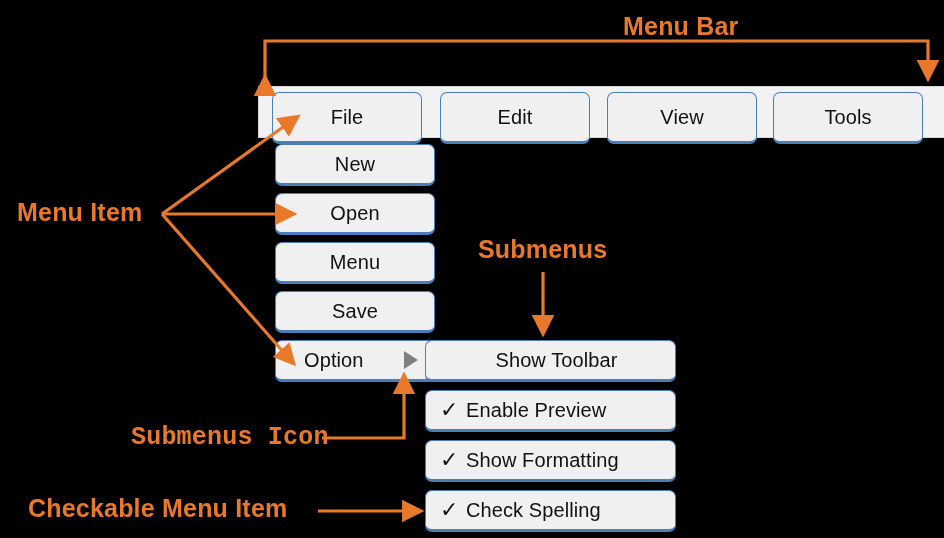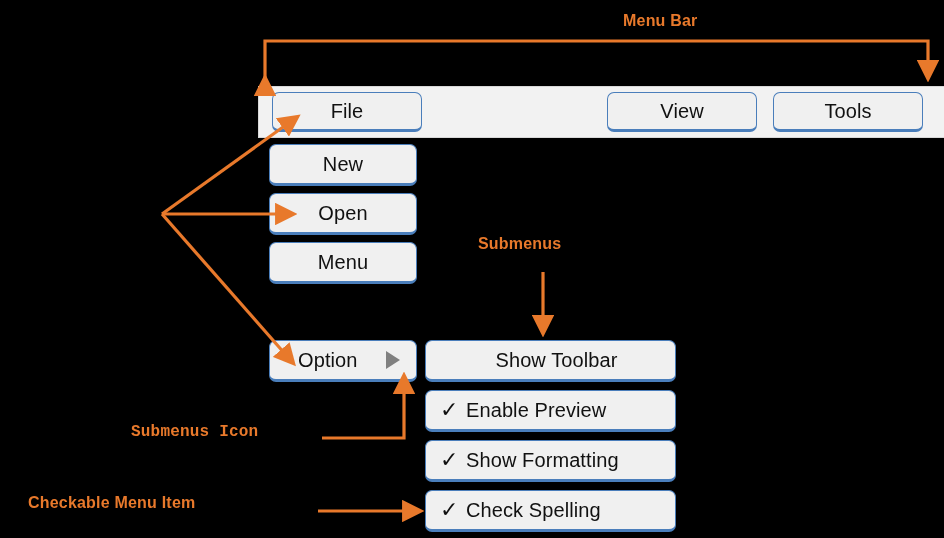--- a/index.html
+++ b/index.html
@@ -43,26 +43,26 @@
     justify-content: center;
     white-space: nowrap;
     letter-spacing: .1px;
   }
   .mbtn.left {
     justify-content: flex-start;
     padding-left: 28px;
   }
 
   
-  .topbtn { top: 92px; height: 40px; }
+  .topbtn { top: 92px; height: 52px; }
 
   
   .dropitem {
-    left: 269px;
-    width: 148px;
+    left: 275px;
+    width: 160px;
     height: 42px;
   }
 
   
   .subitem {
     left: 425px;
     width: 251px;
     height: 42px;
     justify-content: flex-start;
     padding-left: 14px;
@@ -88,21 +88,21 @@
     height: 0;
     border-top: 9px solid transparent;
     border-bottom: 9px solid transparent;
     border-left: 14px solid #808080;
   }
 
   
   .anno {
     position: absolute;
     color: #E8792B;
-    font-size: 16px;
+    font-size: 25px;
     font-weight: 700;
     white-space: nowrap;
     letter-spacing: .2px;
   }
 
   #svg-anno {
     position: absolute;
     left: 0; top: 0;
     width: 944px;
     height: 538px;
@@ -112,35 +112,41 @@
 </head>
 <body>
 
 <div id="stage">
 
   <div id="menubar"></div>
 
   <div class="mbtn topbtn" style="left:272px; width:150px;">
     <span>File</span>
   </div>
+  <div class="mbtn topbtn" style="left:440px; width:150px;">
+    <span>Edit</span>
+  </div>
   <div class="mbtn topbtn" style="left:607px; width:150px;">
     <span>View</span>
   </div>
   <div class="mbtn topbtn" style="left:773px; width:150px;">
     <span>Tools</span>
   </div>
 
   <div class="mbtn dropitem" style="top:144px;">
     <span>New</span>
   </div>
   <div class="mbtn dropitem" style="top:193px;">
     <span>Open</span>
   </div>
   <div class="mbtn dropitem" style="top:242px;">
     <span>Menu</span>
+  </div>
+  <div class="mbtn dropitem" style="top:291px;">
+    <span>Save</span>
   </div>
   <div class="mbtn dropitem left" style="top:340px;">
     <span>Option</span>
     <span class="tri"></span>
   </div>
 
   <div class="mbtn subitem nocheck" style="top:340px;">
     <span>Show Toolbar</span>
   </div>
   <div class="mbtn subitem" style="top:390px;">
@@ -173,20 +179,21 @@
       <path d="M543,272 L543,333" marker-end="url(#ah)"></path>
 
       <path d="M322,438 L404,438 L404,376" marker-end="url(#ah)"></path>
 
       <path d="M318,511 L420,511" marker-end="url(#ah)"></path>
     </g>
   </svg>
 
   <div class="anno" style="left:623px; top:12px;">Menu Bar</div>
 
+  <div class="anno" style="left:17px; top:198px;">Menu Item</div>
 
   <div class="anno" style="left:478px; top:235px;">Submenus</div>
 
   <div class="anno" style="left:131px; top:423px;font-family:Liberation Mono, monospace;">Submenus Icon</div>
 
   <div class="anno" style="left:28px; top:494px;">Checkable Menu Item</div>
 
 </div>
 
 </body></html>

